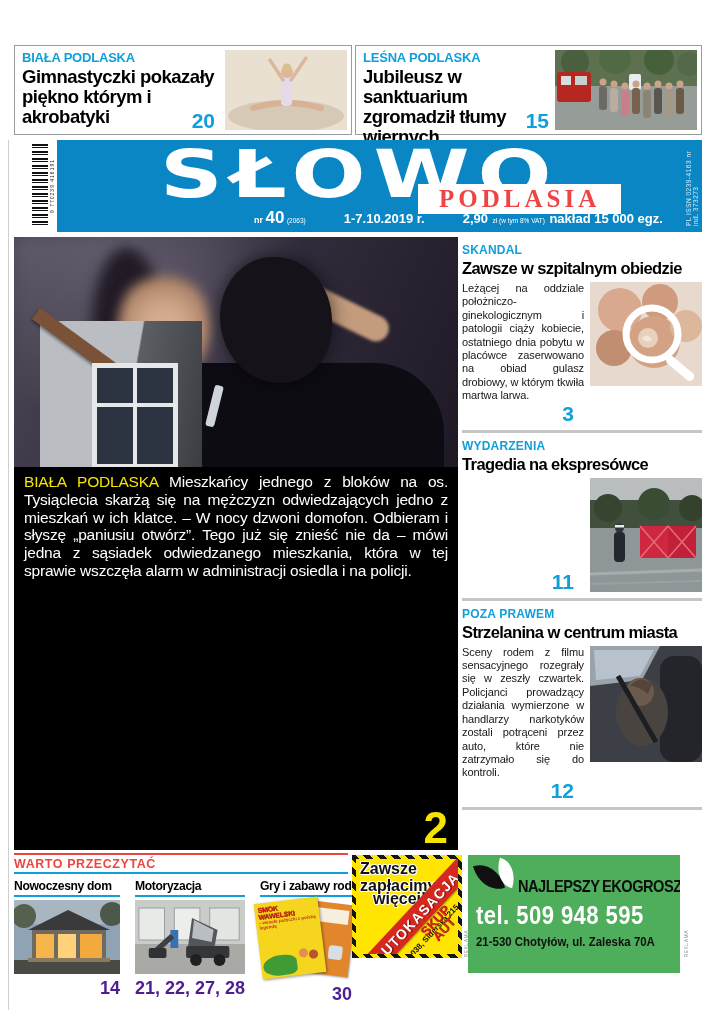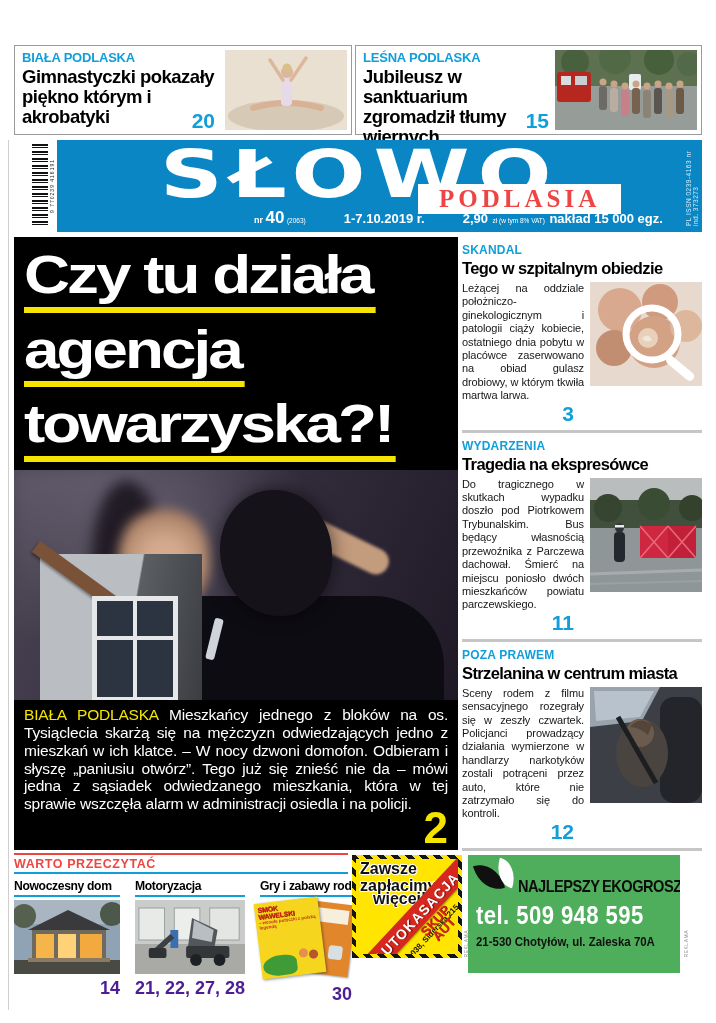--- a/index.html
+++ b/index.html
@@ -252,25 +252,20 @@
       <span class="mi-price">
         <b>2,90</b>
         <small>zł (w tym 8% VAT)</small>
         <small><b>nakład 15 000 egz.</b></small>
       </span>
     </div>
     <div class="mh-issn">PL ISSN 0239-4163 nr ind. 373273</div>
   </div>
 
   <div class="main-col">
-    <div class="headline-box">
-      <div class="hline">Czy tu działa</div>
-      <div class="hline">agencja</div>
-      <div class="hline">towarzyska?!</div>
-    </div>
     <div class="photo-main">
       <div class="pm-window"></div>
       <div class="pm-hair-left"></div>
       <div class="pm-face"></div>
       <div class="pm-arm"></div>
       <div class="pm-man-body"></div>
       <div class="pm-man-head"></div>
       <div class="pm-collar"></div>
       <div class="pm-hand"></div>
       <div class="pm-inset">
@@ -281,21 +276,21 @@
     <div class="lead-box">
       <div class="lead-text"><span class="lead-loc">BIAŁA PODLASKA</span><span> Mieszkańcy jednego z bloków na os. Tysiąclecia skarżą się na mężczyzn odwiedzających jedno z mieszkań w ich klatce. – W nocy dzwoni domofon. Odbieram i słyszę „paniusiu otwórz”. Tego już się znieść nie da – mówi jedna z sąsiadek odwiedzanego mieszkania, która w tej sprawie wszczęła alarm w administracji osiedla i na policji.</span></div>
       <div class="lead-page">2</div>
     </div>
   </div>
 
   <div class="side-col">
 
     <div class="story">
       <div class="skick">SKANDAL</div>
-      <div class="stitle">Tego w szpitalnym obiedzie</div>
+      <div class="stitle">Zawsze w szpitalnym obiedzie</div>
       <div class="srow">
         <div class="stext">
           <div class="sbody">Leżącej na oddziale położniczo-ginekologicznym i patologii ciąży kobiecie, ostatniego dnia pobytu w placówce zaserwowano na obiad gulasz drobiowy, w którym tkwiła martwa larwa.</div>
           <div class="spg">3</div>
         </div>
         <div class="sphoto" style="height:104px;">
           <svg viewBox="0 0 112 104" preserveAspectRatio="none">
             <rect width="112" height="104" fill="#e7d9cd"></rect>
             <circle cx="30" cy="28" r="22" fill="#d8a98e"></circle>
             <circle cx="70" cy="20" r="18" fill="#cf9a7e"></circle>
@@ -309,21 +304,20 @@
           </svg>
         </div>
       </div>
     </div>
 
     <div class="story">
       <div class="skick">WYDARZENIA</div>
       <div class="stitle">Tragedia na ekspresówce</div>
       <div class="srow">
         <div class="stext">
-          <div class="sbody">Do tragicznego w skutkach wypadku doszło pod Piotrkowem Trybunalskim. Bus będący własnością przewoźnika z Parczewa dachował. Śmierć na miejscu poniosło dwóch mieszkańców powiatu parczewskiego.</div>
           <div class="spg">11</div>
         </div>
         <div class="sphoto" style="height:114px;">
           <svg viewBox="0 0 112 114" preserveAspectRatio="none">
             <rect width="112" height="114" fill="#8f9698"></rect>
             <rect width="112" height="30" fill="#b9bdbe"></rect>
             <rect y="22" width="112" height="28" fill="#40503c"></rect>
             <circle cx="18" cy="30" r="14" fill="#36452f"></circle>
               <circle cx="64" cy="26" r="16" fill="#3b4c34"></circle>
             <circle cx="102" cy="30" r="13" fill="#33412d"></circle>

